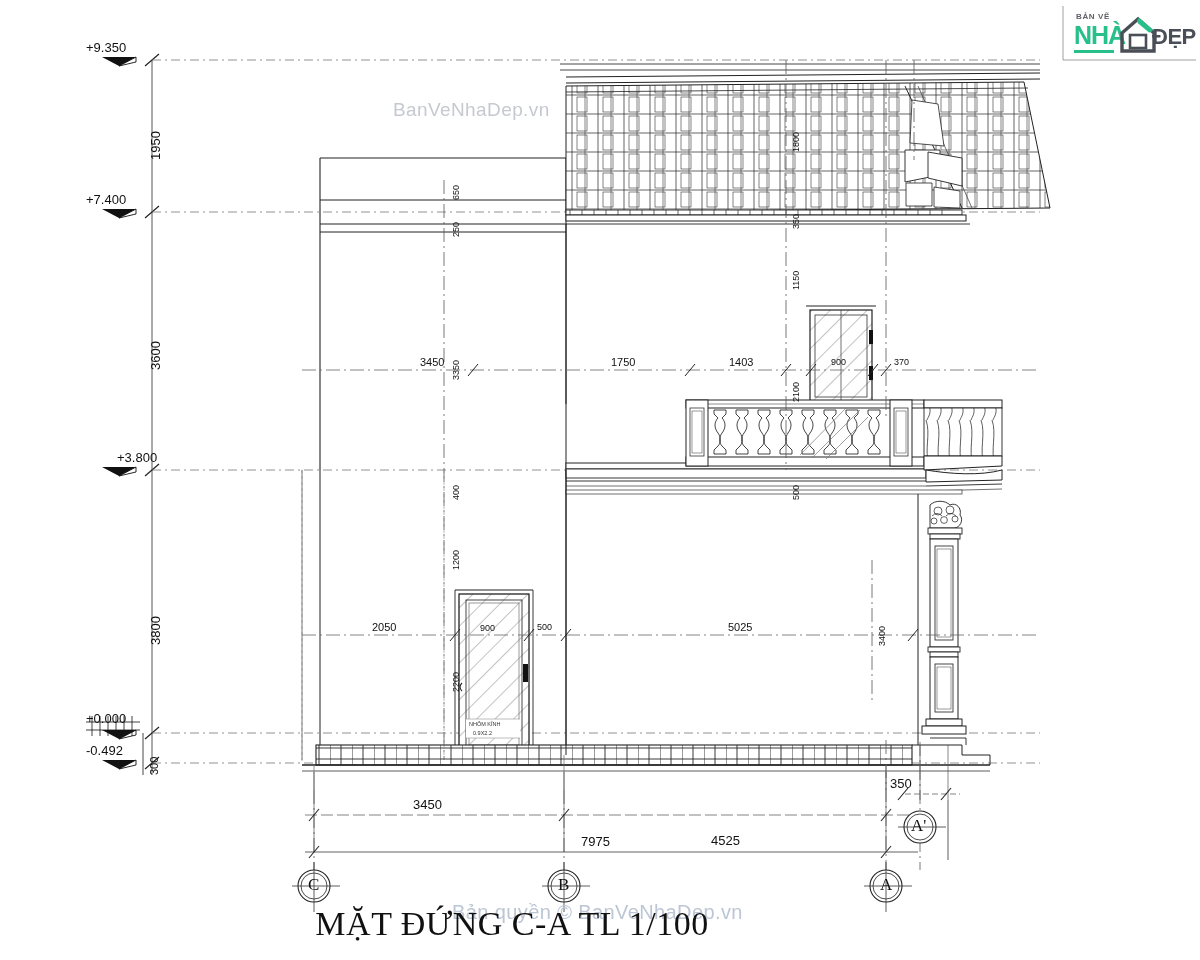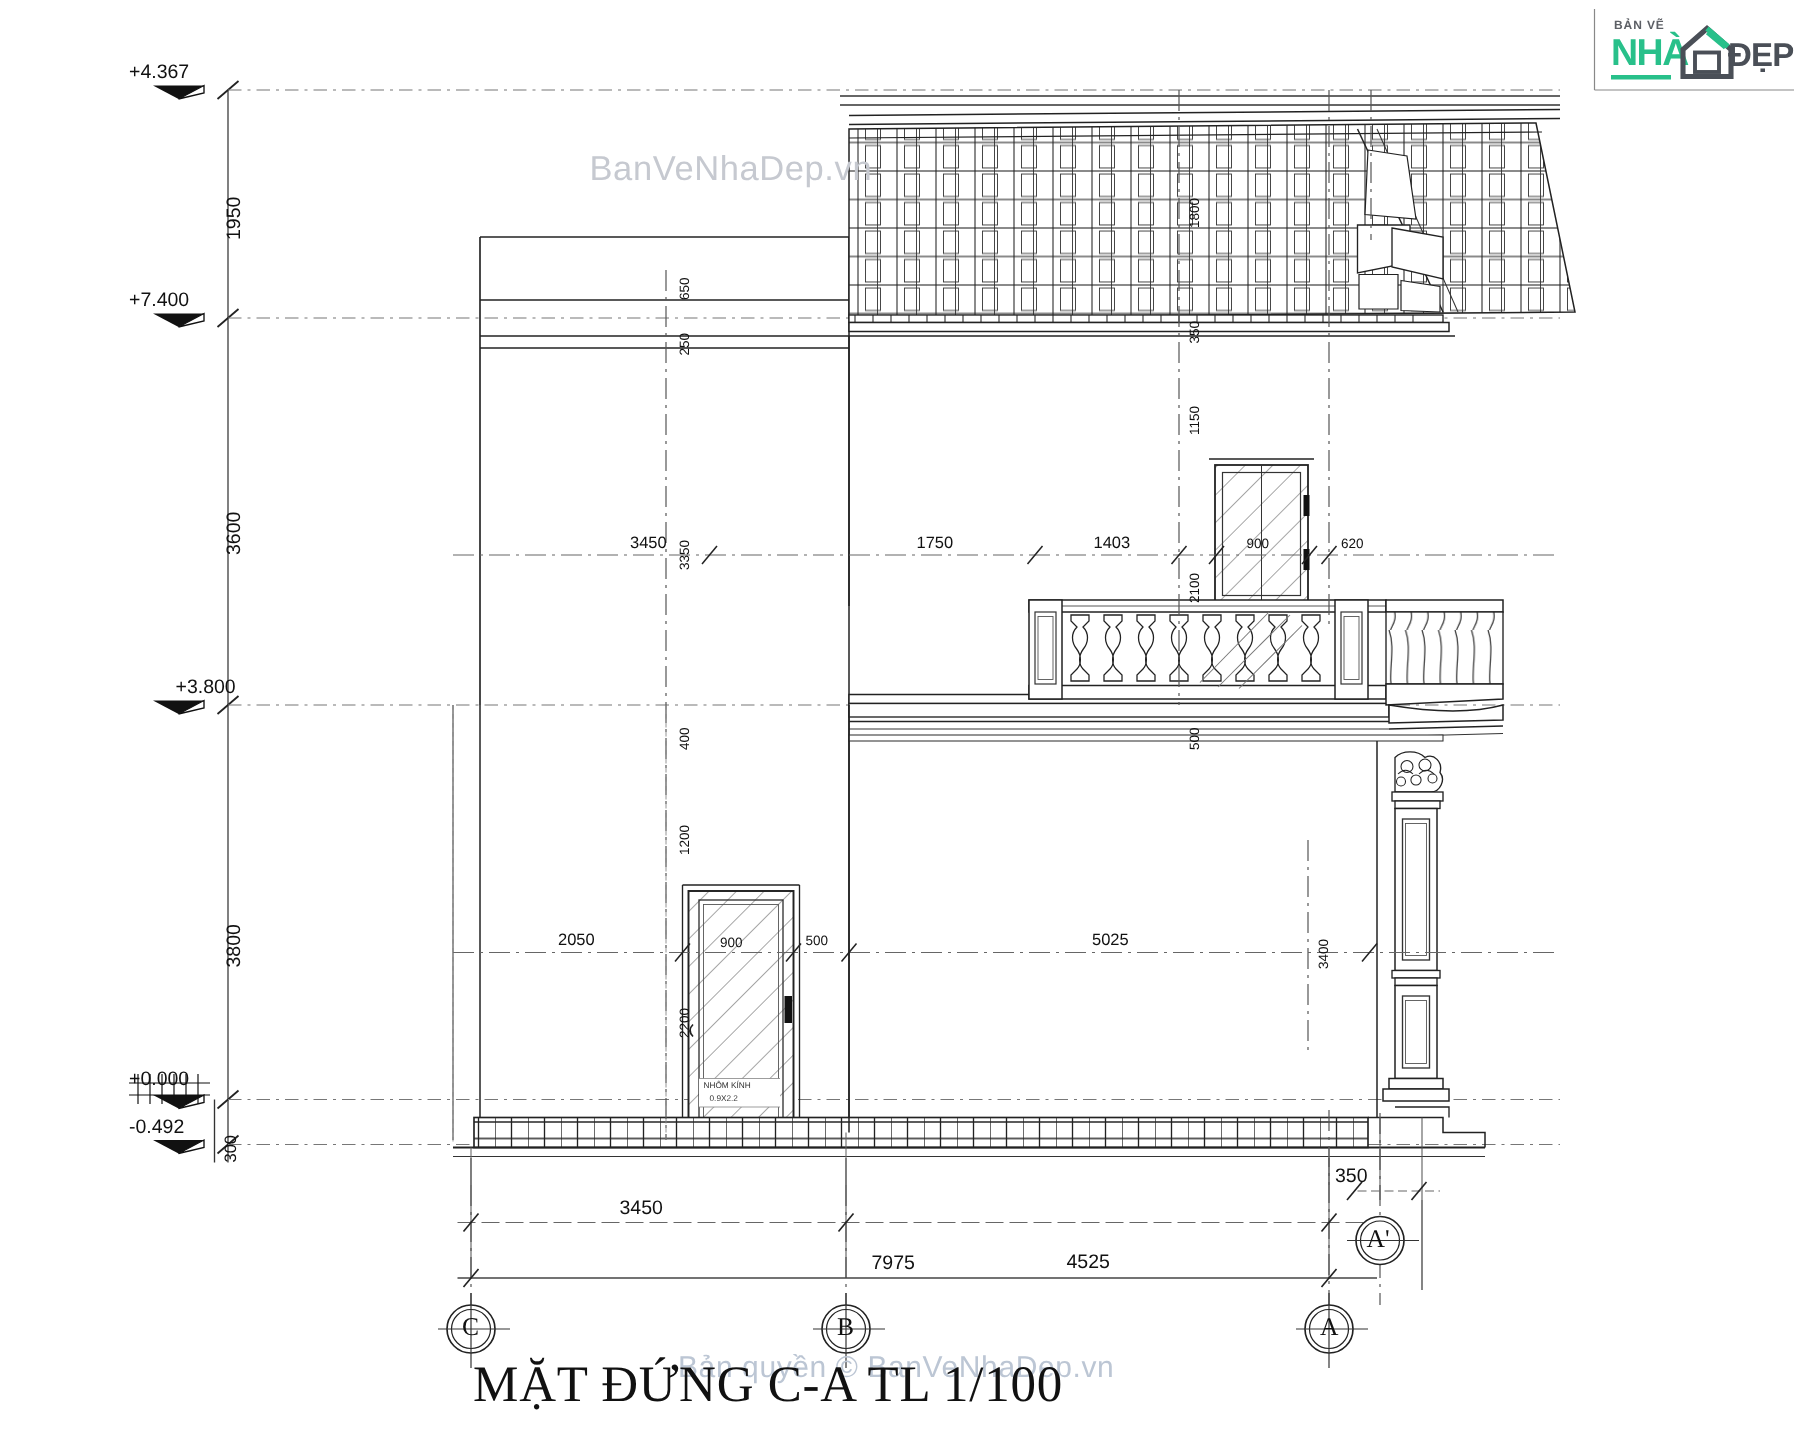--- a/index.html
+++ b/index.html
@@ -3,21 +3,21 @@
 <meta charset="utf-8">
 <title>MẶT ĐỨNG C-A TL 1/100</title>
 <style>
   html,body{margin:0;padding:0;background:#fff;}
   body{width:1200px;height:960px;font-family:"Liberation Sans",sans-serif;overflow:hidden;}
   #sheet{position:relative;width:1200px;height:960px;background:#ffffff;}
   svg#dwg{position:absolute;left:0;top:0;width:1200px;height:960px;}
 
   .wm{position:absolute;color:#c9ccd3;font-family:"Liberation Sans",sans-serif;white-space:nowrap;
       pointer-events:none;letter-spacing:.4px;}
-  #wm-top{left:393px;top:99px;font-size:23px;color:#c6c9d0;}
+  #wm-top{left:393px;top:99px;font-size:19px;color:#c6c9d0;}
   #wm-bottom{left:452px;top:901px;font-size:20px;color:#bcc6d4;}
 
   #title{position:absolute;left:0;top:905px;width:1024px;text-align:center;
          font-family:"Liberation Serif",serif;font-size:34px;color:#111;letter-spacing:.5px;}
 
   
   #logo{position:absolute;right:8px;top:8px;width:118px;height:50px;}
   #logo .ban{position:absolute;left:2px;top:4px;font-size:8px;font-weight:bold;color:#5d6066;letter-spacing:.6px;}
   #logo .nh{position:absolute;left:0px;top:13px;font-size:25px;font-weight:bold;color:#28c08a;letter-spacing:-1px;}
   #logo .dep{position:absolute;left:78px;top:16px;font-size:22px;font-weight:bold;color:#4a4f57;letter-spacing:-.5px;}
@@ -379,21 +379,21 @@
       </g>
 
       <g stroke="#888" stroke-width="0.6" stroke-dasharray="3 3">
         <line x1="302" y1="470" x2="302" y2="762"></line>
         <line x1="444" y1="470" x2="444" y2="760"></line>
       </g>
       <line x1="566" y1="470" x2="566" y2="755" stroke="#222" stroke-width="1.0"></line>
     </g>
   </svg>
 
-  <div class="lev" style="left:86px;top:40px;">+4.367</div>
+  <div class="lev" style="left:86px;top:40px;">+9.350</div>
   <div class="lev" style="left:86px;top:192px;">+7.400</div>
   <div class="lev" style="left:86px;top:450px;margin-left:31px;">+3.800</div>
   <div class="lev" style="left:86px;top:711px;">+0.000</div>
   <div class="lev" style="left:86px;top:743px;">-0.492</div>
 
   <div class="dt v big" style="left:148px;top:160px;">1950</div>
   <div class="dt v big" style="left:148px;top:370px;">3600</div>
   <div class="dt v big" style="left:148px;top:645px;">3800</div>
   <div class="dt v" style="left:148px;top:775px;">300</div>
 
@@ -408,21 +408,21 @@
   <div class="dt v sm" style="left:791px;top:229px;">350</div>
   <div class="dt v sm" style="left:791px;top:290px;">1150</div>
   <div class="dt v sm" style="left:791px;top:402px;">2100</div>
   <div class="dt v sm" style="left:791px;top:500px;">500</div>
   <div class="dt v sm" style="left:877px;top:646px;">3400</div>
 
   <div class="dt" style="left:420px;top:356px;">3450</div>
   <div class="dt" style="left:611px;top:356px;">1750</div>
   <div class="dt" style="left:729px;top:356px;">1403</div>
   <div class="dt sm" style="left:831px;top:357px;">900</div>
-  <div class="dt sm" style="left:894px;top:357px;">620</div>
+  <div class="dt sm" style="left:894px;top:357px;">370</div>
 
   <div class="dt" style="left:372px;top:621px;">2050</div>
   <div class="dt sm" style="left:480px;top:623px;">900</div>
   <div class="dt sm" style="left:537px;top:622px;">500</div>
   <div class="dt" style="left:728px;top:621px;">5025</div>
 
   <div class="dt big" style="left:413px;top:797px;">3450</div>
   <div class="dt big" style="left:711px;top:797px;margin-top:36px;">4525</div>
   <div class="dt big" style="left:890px;top:776px;">350</div>
   <div class="dt big" style="left:581px;top:834px;">7975</div>

